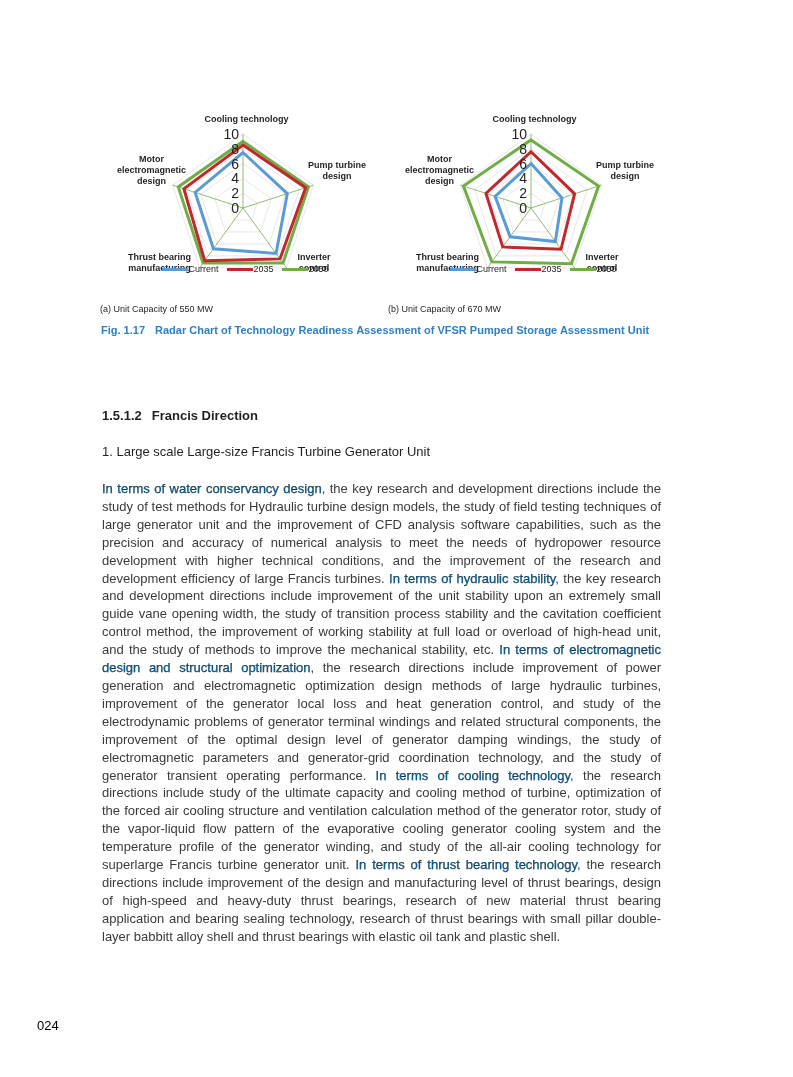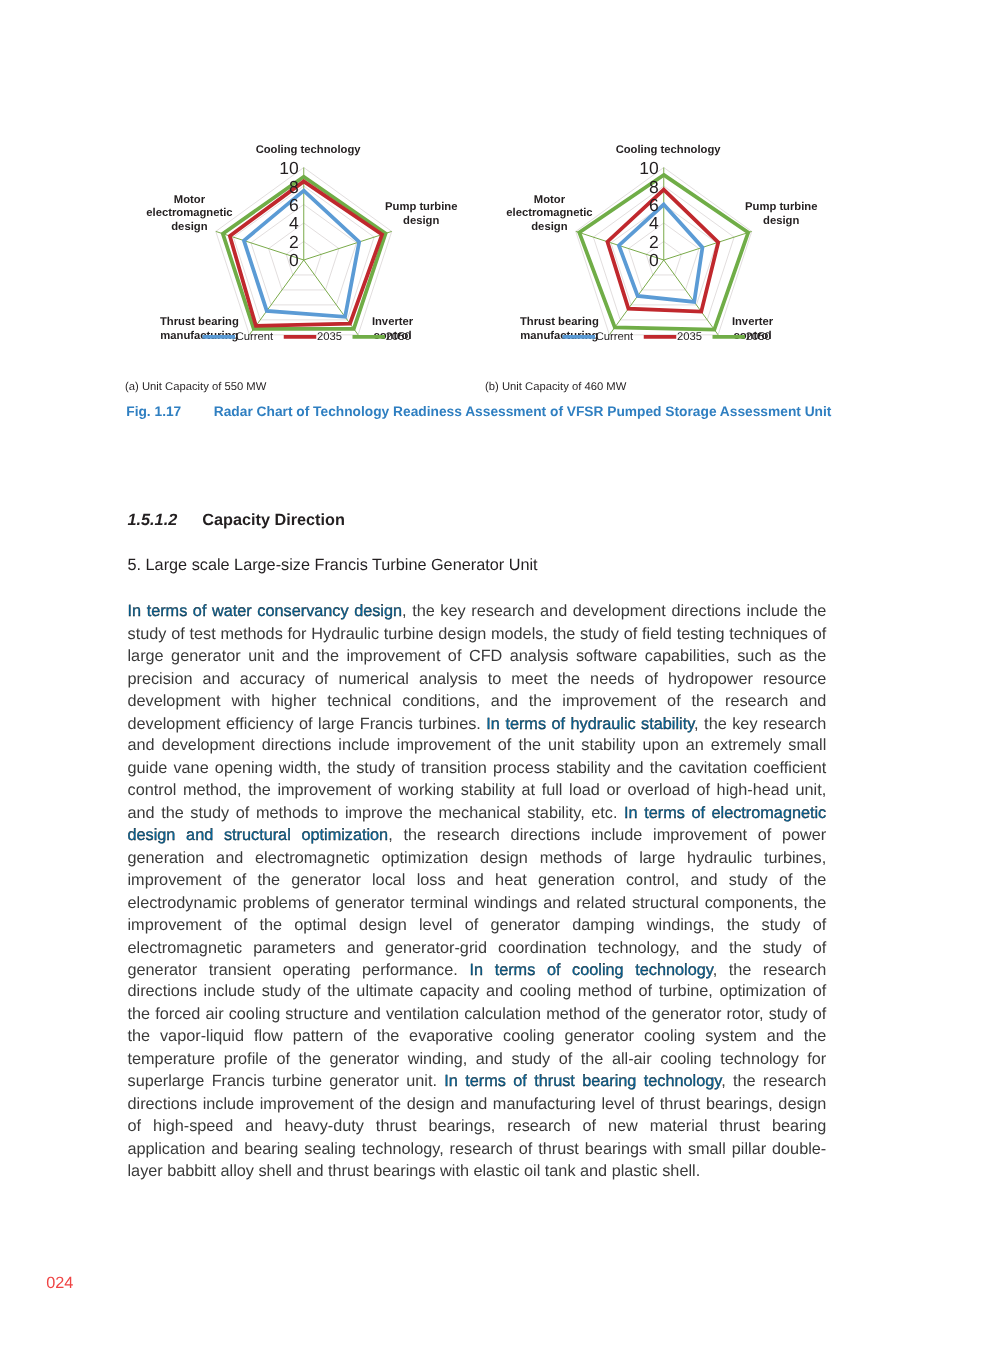--- a/index.html
+++ b/index.html
@@ -9,28 +9,28 @@
   #chartA { left: 100px; width: 290px; height: 215px; }
   #chartB { left: 388px; width: 292px; height: 215px; }
   .chart svg { position: absolute; left: 0; top: 0; overflow: visible; }
   .axlabel { position: absolute; font-size: 9px; color: #231f20; text-align: center; line-height: 11px; white-space: nowrap; font-weight: bold; }
   .tick { position: absolute; font-size: 14px; color: #231f20; line-height: 10px; }
   .legend { position: absolute; top: 156px; font-size: 9px; display: flex; align-items: flex-start; gap: 4px; white-space: nowrap; }
   .legend .sw { display: inline-block; width: 26px; height: 3px; margin-right: 1px; vertical-align: middle; }
   .legend .it { display: inline-flex; align-items: center; margin-right: 4px; }
   .subcap { position: absolute; top: 196px; width: 100%; text-align: left; font-size: 9px; }
   #figcap { position: absolute; left: 101px; top: 324px; font-size: 11px; font-weight: bold; color: #2f7fc1; white-space: nowrap; }
-  #figcap .num { margin-right: 26px; }
+  #figcap .num { margin-right: 10px; }
   #sechead { position: absolute; left: 102px; top: 408px; font-size: 13px; font-weight: bold; }
-  #sechead .num { margin-right: 20px; font-style: italic; }
+  #sechead .num { margin-right: 10px; }
   #subhead { position: absolute; left: 102px; top: 444px; font-size: 13px; }
   #body { position: absolute; left: 102px; top: 480px; width: 559px; font-size: 13px; line-height: 17.9px;
           text-align: justify; color: #3a3a3a; }
   #body b { font-weight: normal; color: #0369a1; -webkit-text-stroke: 0.25px #111; }
-  #pagenum { position: absolute; left: 37px; top: 1018px; font-size: 13px; color: #ef4444; }
+  #pagenum { position: absolute; left: 37px; top: 1018px; font-size: 13px; color: #000000; }
 </style>
 </head>
 <body>
 
 <div id="chartA" class="chart">
     <svg width="290" height="200">
       <polygon points="143,85.2 157.07563644116829,95.42654848325078 151.6992217339286,111.97345151674922 134.3007782660714,111.97345151674922 128.92436355883171,95.42654848325078" fill="none" stroke="#e2dede" stroke-width="0.8"></polygon>
       <polygon points="143,70.4 171.15127288233654,90.85309696650155 160.3984434678572,123.94690303349844 125.6015565321428,123.94690303349844 114.84872711766346,90.85309696650157" fill="none" stroke="#e2dede" stroke-width="0.8"></polygon>
       <polygon points="143,55.6 185.2269093235048,86.27964544975234 169.09766520178582,135.92035455024768 116.9023347982142,135.92035455024768 100.77309067649517,86.27964544975234" fill="none" stroke="#e2dede" stroke-width="0.8"></polygon>
       <polygon points="143,40.8 199.30254576467308,81.7061939330031 177.7968869357144,147.8938060669969 108.20311306428559,147.8938060669969 86.6974542353269,81.70619393300312" fill="none" stroke="#e2dede" stroke-width="0.8"></polygon>
@@ -135,28 +135,28 @@
       </span>
       <span class="it">
         <span class="sw" style="background: rgb(192, 40, 45);"></span>
         <span>2035</span>
       </span>
       <span class="it">
         <span class="sw" style="background: rgb(112, 173, 71);"></span>
         <span>2050</span>
       </span>
     </div>
-    <div class="subcap" style="left: 0px; width: 286px;">(b) Unit Capacity of 460 MW</div>
+    <div class="subcap" style="left: 0px; width: 286px;">(b) Unit Capacity of 670 MW</div>
   </div>
 
 <div id="figcap">
   <span class="num">Fig. 1.17</span><span>Radar Chart of Technology Readiness Assessment of VFSR Pumped Storage Assessment Unit</span>
 </div>
 
 <div id="sechead">
-  <span class="num">1.5.1.2</span><span>Capacity Direction</span>
+  <span class="num">1.5.1.2</span><span>Francis Direction</span>
 </div>
 
-<div id="subhead">5. Large scale Large-size Francis Turbine Generator Unit</div>
+<div id="subhead">1. Large scale Large-size Francis Turbine Generator Unit</div>
 
 <div id="body"><b>In terms of water conservancy design</b><span>, the key research and development directions include the study of test methods for Hydraulic turbine design models, the study of field testing techniques of large generator unit and the improvement of CFD analysis software capabilities, such as the precision and accuracy of numerical analysis to meet the needs of hydropower resource development with higher technical conditions, and the improvement of the research and development efficiency of large Francis turbines. </span><b>In terms of hydraulic stability</b><span>, the key research and development directions include improvement of the unit stability upon an extremely small guide vane opening width, the study of transition process stability and the cavitation coefficient control method, the improvement of working stability at full load or overload of high-head unit, and the study of methods to improve the mechanical stability, etc. </span><b>In terms of electromagnetic design and structural optimization</b><span>, the research directions include improvement of power generation and electromagnetic optimization design methods of large hydraulic turbines, improvement of the generator local loss and heat generation control, and study of the electrodynamic problems of generator terminal windings and related structural components, the improvement of the optimal design level of generator damping windings, the study of electromagnetic parameters and generator-grid coordination technology, and the study of generator transient operating performance. </span><b>In terms of cooling technology</b><span>, the research directions include study of the ultimate capacity and cooling method of turbine, optimization of the forced air cooling structure and ventilation calculation method of the generator rotor, study of the vapor-liquid flow pattern of the evaporative cooling generator cooling system and the temperature profile of the generator winding, and study of the all-air cooling technology for superlarge Francis turbine generator unit. </span><b>In terms of thrust bearing technology</b><span>, the research directions include improvement of the design and manufacturing level of thrust bearings, design of high-speed and heavy-duty thrust bearings, research of new material thrust bearing application and bearing sealing technology, research of thrust bearings with small pillar double-layer babbitt alloy shell and thrust bearings with elastic oil tank and plastic shell.</span></div>
 
 <div id="pagenum">024</div>
 
 </body></html>

